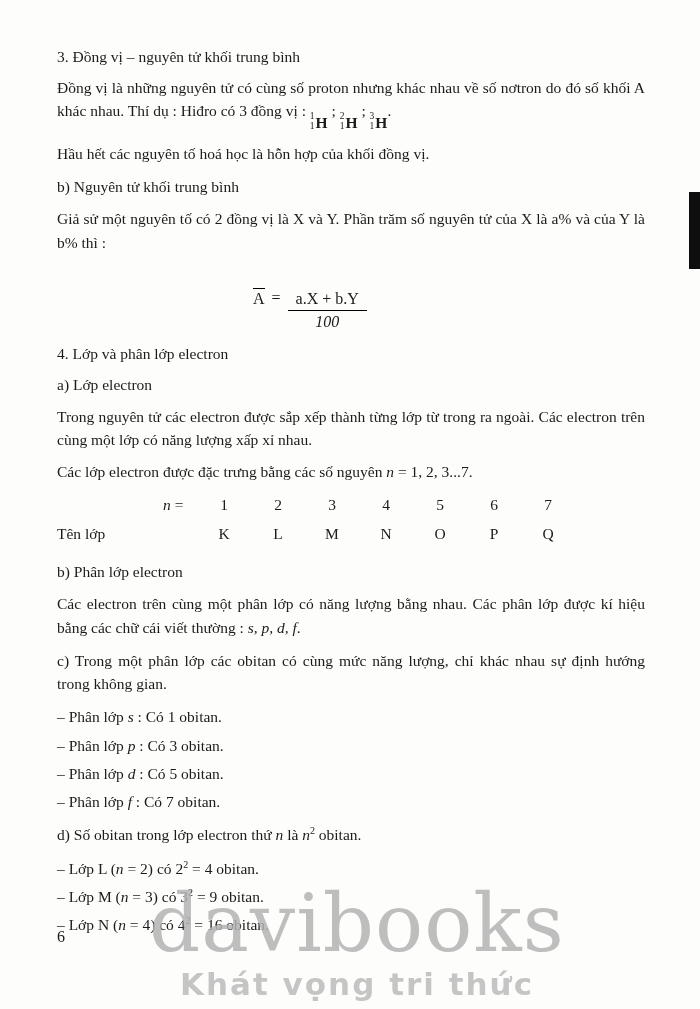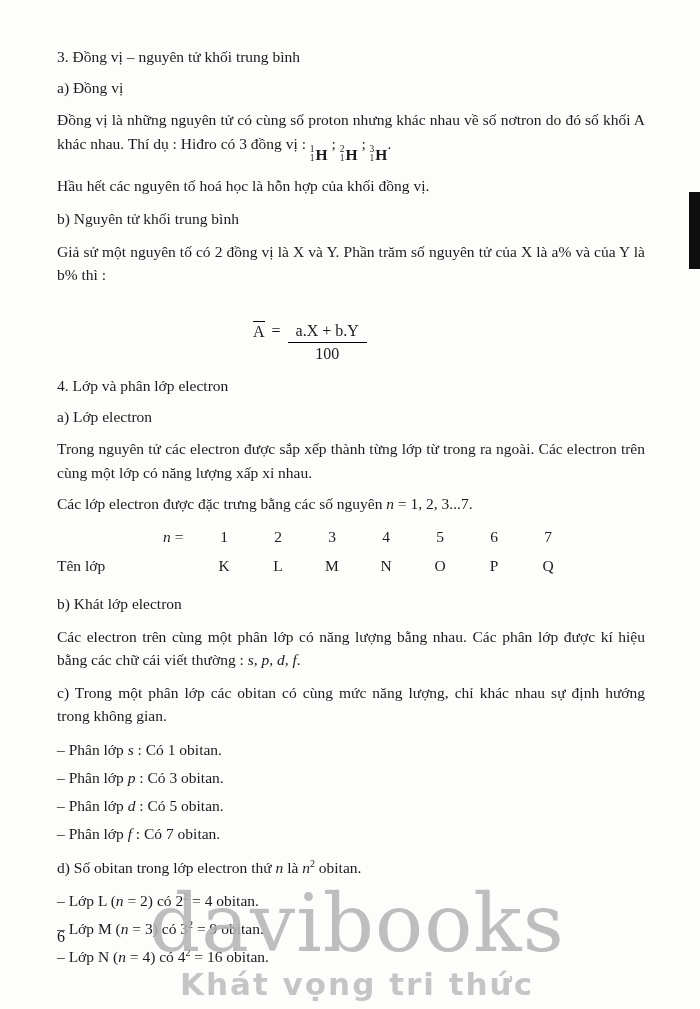--- a/index.html
+++ b/index.html
@@ -29,21 +29,21 @@
   .nuclide { display:inline-flex; align-items:center; vertical-align:-3px; }
   .nstack { display:inline-flex; flex-direction:column; font-size:9.5px; line-height:1.05; text-align:right; margin-right:1px; }
   .nsym { font-weight:bold; font-size:15.5px; }
 
   
   .formula { margin:12px 0 14px; padding-left:196px; font-size:16px; display:flex; align-items:center; }
   .ovl { border-top:1.3px solid #000; padding-top:1px; }
   .feq { margin:0 7px; }
   .frac { display:inline-block; text-align:center;margin-top:24px; }
   .frac .num { display:block; border-bottom:1.3px solid #000; padding:0 8px 2px; }
-  .frac .den { display:block; padding-top:2px; }
+  .frac .den { display:block; padding-top:2px;font-style:italic; }
 
   
   .etable { margin:4px 0 12px; font-size:15.5px; }
   .etable .row { display:flex; line-height:1.85; }
   .etable .lab { width:140px; }
   .etable .lab.indent { padding-left:106px; }
   .etable .cell { width:54px; text-align:center; }
   .etable .cell.letter { font-weight:normal; }
 
   .pagenum { position:absolute; left:57px; top:928px; font-size:16px; }
@@ -61,21 +61,20 @@
 
   <div class="scan-bar"></div>
 
   <div class="watermark">
     <div class="wm1">davibooks</div>
     <div class="wm2">Khát vọng tri thức</div>
   </div>
 
   <div class="heading">3. Đồng vị – nguyên tử khối trung bình</div>
 
-  <div class="sub">a) Đồng vị</div>
 
   <p>
     <span>Đồng vị là những nguyên tử có cùng số proton nhưng khác nhau về số nơtron do đó số khối A khác nhau. Thí dụ : Hiđro có 3 đồng vị : </span><span class="nuclide">
         <span class="nstack">
           <span>1</span>
           <span>1</span>
         </span>
         <span class="nsym">H</span>
       </span><span> ; </span><span class="nuclide">
         <span class="nstack">
@@ -133,21 +132,21 @@
       <span class="cell letter">K</span>
       <span class="cell letter">L</span>
       <span class="cell letter">M</span>
       <span class="cell letter">N</span>
       <span class="cell letter">O</span>
       <span class="cell letter">P</span>
       <span class="cell letter">Q</span>
     </div>
   </div>
 
-  <div class="sub">b) Khát lớp electron</div>
+  <div class="sub">b) Phân lớp electron</div>
 
   <p>
     <span>Các electron trên cùng một phân lớp có năng lượng bằng nhau. Các phân lớp được kí hiệu bằng các chữ cái viết thường : </span><i>s, p, d, f</i><span>.</span>
   </p>
 
   <p style="margin-top:10px; margin-bottom:10px;">c) Trong một phân lớp các obitan có cùng mức năng lượng, chỉ khác nhau sự định hướng trong không gian.</p>
 
   <div class="li-group">
     <p class="li"><span>– Phân lớp </span><i>s</i><span> : Có 1 obitan.</span></p>
     <p class="li"><span>– Phân lớp </span><i>p</i><span> : Có 3 obitan.</span></p>

